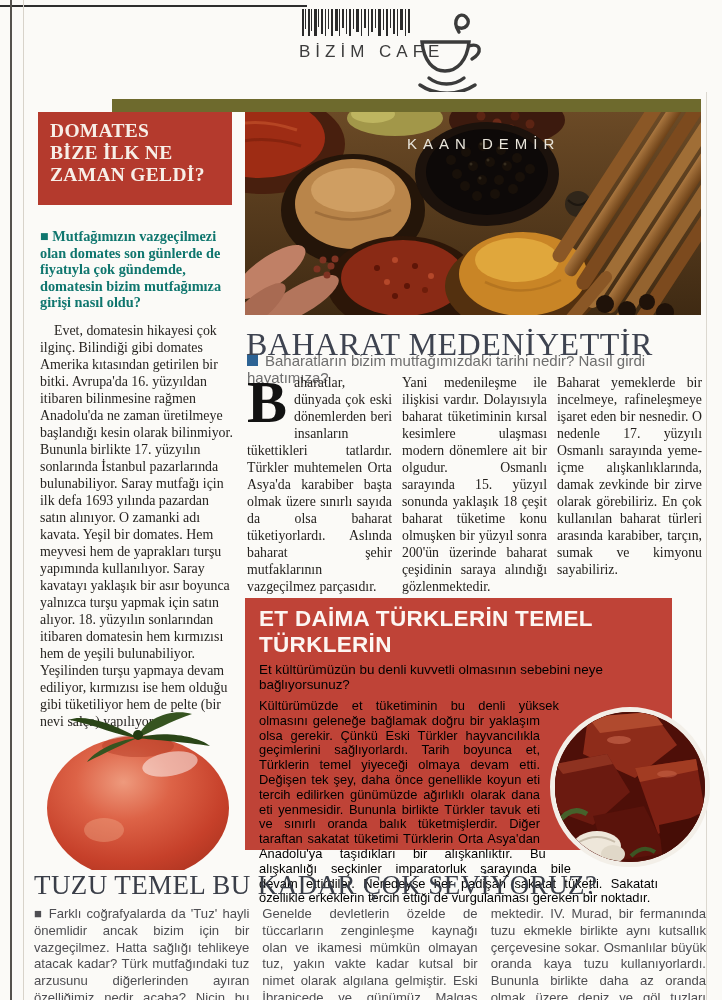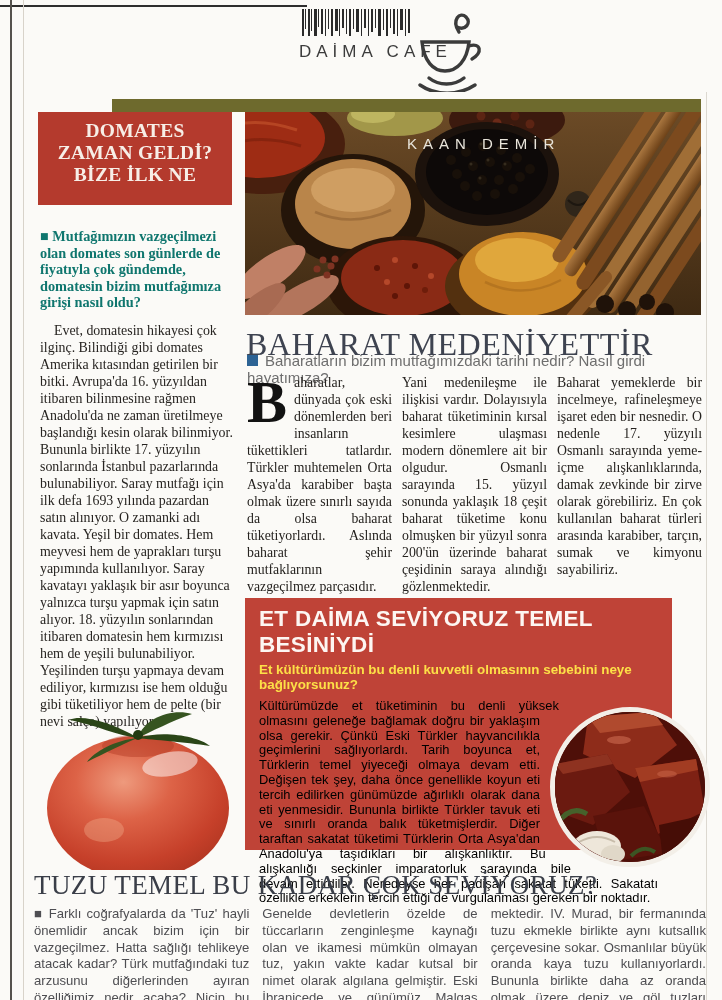--- a/index.html
+++ b/index.html
@@ -12,21 +12,21 @@
   .scan-right{position:absolute;left:706px;top:92px;width:1px;height:908px;background:#dcd8d0;}
   
   .barcode{position:absolute;left:302px;top:9px;width:110px;height:27px;}
   .masthead-text{position:absolute;left:299px;top:42px;font-family:"Liberation Sans",sans-serif;
         font-size:17px;letter-spacing:5px;color:#3c3c3c;white-space:nowrap;}
   .cup{position:absolute;left:402px;top:8px;width:88px;height:84px;}
   
   .olive-band{position:absolute;left:112px;top:99px;width:589px;height:13px;background:#6e6a2d;}
   
   .sidebar-box{position:absolute;left:38px;top:112px;width:194px;height:93px;background:#b43a2d;
-        box-sizing:border-box;padding:8px 12px;text-align:center;}
+        box-sizing:border-box;padding:8px 12px;}
   .sidebar-box .tl{font-size:19.5px;line-height:22px;font-weight:bold;color:#f7eee7;letter-spacing:.3px;}
   .sidebar-intro{position:absolute;left:40px;top:214px;width:197px;font-weight:bold;
         font-size:14.3px;line-height:16.5px;color:#0f766e;}
   .sidebar-body{position:absolute;left:40px;top:308px;width:198px;font-size:13.9px;line-height:17px;
         color:#272421;text-indent:14px;}
   .tomato{position:absolute;left:42px;top:712px;width:192px;height:158px;}
   
   .spice{position:absolute;left:245px;top:112px;width:456px;height:203px;}
   
   .headline{position:absolute;left:246px;top:326px;width:456px;font-size:32px;font-weight:normal;
@@ -34,21 +34,21 @@
   .subhead{position:absolute;left:247px;top:352px;width:460px;font-family:"Liberation Sans",sans-serif;
         font-size:15px;color:#6e6e6e;}
   .subhead .sq{display:inline-block;width:11px;height:11px;background:#2d6394;margin-right:7px;}
   .article-cols{position:absolute;left:247px;top:374px;width:455px;display:flex;gap:10px;}
   .article-col{flex:1;font-size:13.8px;line-height:17px;color:#25221f;text-align:justify;}
   .dropcap{float:left;font-size:60px;line-height:48px;font-weight:bold;color:#121212;margin:4px 7px 0 0;}
   
   .meat-box{position:absolute;left:245px;top:598px;width:427px;height:252px;background:#bf4337;
         box-sizing:border-box;padding:8px 14px;font-family:"Liberation Sans",sans-serif;}
   .meat-title{font-size:22.5px;font-weight:bold;letter-spacing:.3px;color:#fdf6f2;margin:0;}
-  .meat-q{font-size:13.4px;font-weight:bold;margin-top:4px;color:#fde047;}
+  .meat-q{font-size:13.4px;font-weight:normal;margin-top:4px;color:#000000;}
   .meat-body-wrap{margin-top:7px;}
   .meat-photo{float:right;width:150px;height:150px;border-radius:50%;border:5px solid #f3efe8;
         background:#5f150d;overflow:hidden;margin:8px -52px 4px 10px;
         shape-outside:circle(50%);shape-margin:8px;}
   .meat-body{font-size:12.9px;line-height:14.8px;text-align:justify;color:#000000;margin:0;}
   
   .salt-headline{position:absolute;left:34px;top:870px;margin:0;font-size:27px;font-weight:normal;
         color:#3a3e48;letter-spacing:.4px;}
   .salt-cols{position:absolute;left:34px;top:906px;width:672px;display:flex;gap:13px;
         font-family:"Liberation Sans",sans-serif;}
@@ -92,38 +92,38 @@
         <rect x="81" width="1" height="21"></rect>
       <rect x="84" width="2" height="27"></rect>
         <rect x="88" width="1" height="19"></rect>
         <rect x="91" width="2" height="25"></rect>
       <rect x="95" width="1" height="27"></rect>
         <rect x="98" width="3" height="21"></rect>
         <rect x="103" width="1" height="27"></rect>
       <rect x="106" width="2" height="24"></rect>
     </g>
   </svg>
-  <div class="masthead-text">DAİMA CAFE</div>
+  <div class="masthead-text">BİZİM CAFE</div>
   <svg class="cup" viewBox="0 0 88 84">
     <g fill="none" stroke="#3b3b3b" stroke-width="3.4" stroke-linecap="round">
       <path d="M57 24 C49 12 58 3 64 9 C70 15 63 23 55 19"></path>
       <path d="M20 34 L67 34 C65 53 55 63 43 63 C31 63 22 53 20 34 Z"></path>
       <path d="M67 38 C79 34 81 45 70 51"></path>
       <path d="M27 70 C37 78 52 78 62 70"></path>
       <path d="M18 77 C34 88 56 88 73 77"></path>
     </g>
   </svg>
 
   <div class="olive-band"></div>
 
   <aside>
     <div class="sidebar-box">
       <div class="tl">DOMATES</div>
+      <div class="tl">BİZE İLK NE</div>
       <div class="tl">ZAMAN GELDİ?</div>
-      <div class="tl">BİZE İLK NE</div>
     </div>
     <p class="sidebar-intro">■ Mutfağımızın vazgeçilmezi olan domates son günlerde de fiyatıyla çok gündemde, domatesin bizim mutfağımıza girişi nasıl oldu?</p>
     <p class="sidebar-body">Evet, domatesin hikayesi çok ilginç. Bilindiği gibi domates Amerika kıtasından getirilen bir bitki. Avrupa'da 16. yüzyıldan itibaren bilinmesine rağmen Anadolu'da ne zaman üretilmeye başlandığı kesin olarak bilinmiyor. Bununla birlikte 17. yüzyılın sonlarında İstanbul pazarlarında bulunabiliyor. Saray mutfağı için ilk defa 1693 yılında pazardan satın alınıyor. O zamanki adı kavata. Yeşil bir domates. Hem meyvesi hem de yaprakları turşu yapımında kullanılıyor. Saray kavatayı yaklaşık bir asır boyunca yalnızca turşu yapmak için satın alıyor. 18. yüzyılın sonlarından itibaren domatesin hem kırmızısı hem de yeşili bulunabiliyor. Yeşilinden turşu yapmaya devam ediliyor, kırmızısı ise hem olduğu gibi tüketiliyor hem de pelte (bir nevi salça) yapılıyor.</p>
     <svg class="tomato" viewBox="0 0 192 158" preserveAspectRatio="none">
       <defs>
         <radialGradient id="tg" cx="42%" cy="32%" r="75%">
           <stop offset="0%" stop-color="#ee9a7d"></stop>
           <stop offset="35%" stop-color="#dd6347"></stop>
           <stop offset="75%" stop-color="#c6402a"></stop>
           <stop offset="100%" stop-color="#ad3420"></stop>
@@ -270,21 +270,21 @@
   </div>
   <div class="article-cols">
     <div class="article-col">
       <span class="dropcap">B</span><span>aharatlar, dünyada çok eski dönemlerden beri insanların tükettikleri tatlardır. Türkler muhtemelen Orta Asya'da karabiber başta olmak üzere sınırlı sayıda da olsa baharat tüketiyorlardı. Aslında baharat şehir mutfaklarının vazgeçilmez parçasıdır.</span>
     </div>
     <div class="article-col">Yani medenileşme ile ilişkisi vardır. Dolayısıyla baharat tüketiminin kırsal kesimlere ulaşması modern dönemlere ait bir olgudur. Osmanlı sarayında 15. yüzyıl sonunda yaklaşık 18 çeşit baharat tüketime konu olmuşken bir yüzyıl sonra 200'ün üzerinde baharat çeşidinin saraya alındığı gözlenmektedir.</div>
     <div class="article-col">Baharat yemeklerde bir incelmeye, rafineleşmeye işaret eden bir nesnedir. O nedenle 17. yüzyılı Osmanlı sarayında yeme-içme alışkanlıklarında, damak zevkinde bir zirve olarak görebiliriz. En çok kullanılan baharat türleri arasında karabiber, tarçın, sumak ve kimyonu sayabiliriz.</div>
   </div>
 
   <section class="meat-box">
-    <h2 class="meat-title">ET DAİMA SEVİYORUZ TEMEL BESİNİYDİ</h2>
+    <h2 class="meat-title">ET DAİMA TÜRKLERİN TEMEL TÜRKLERİN</h2>
     <div class="meat-q">Et kültürümüzün bu denli kuvvetli olmasının sebebini neye bağlıyorsunuz?</div>
     <div class="meat-body-wrap">
       <div class="meat-photo">
         <svg viewBox="0 0 150 150" width="150" height="150">
           <rect width="150" height="150" fill="#4e0f08"></rect>
           <polygon points="33,5 98,0 122,33 80,66 28,42" fill="#8e2c1a"></polygon>
           <polygon points="33,5 98,0 108,13 45,21" fill="#b04a2e"></polygon>
           <polygon points="0,52 52,42 75,80 38,113 0,99" fill="#6b1a10"></polygon>
           <polygon points="0,52 52,42 58,52 8,62" fill="#8e3220"></polygon>
           <polygon points="80,56 141,47 150,99 103,122" fill="#7e2114"></polygon>

